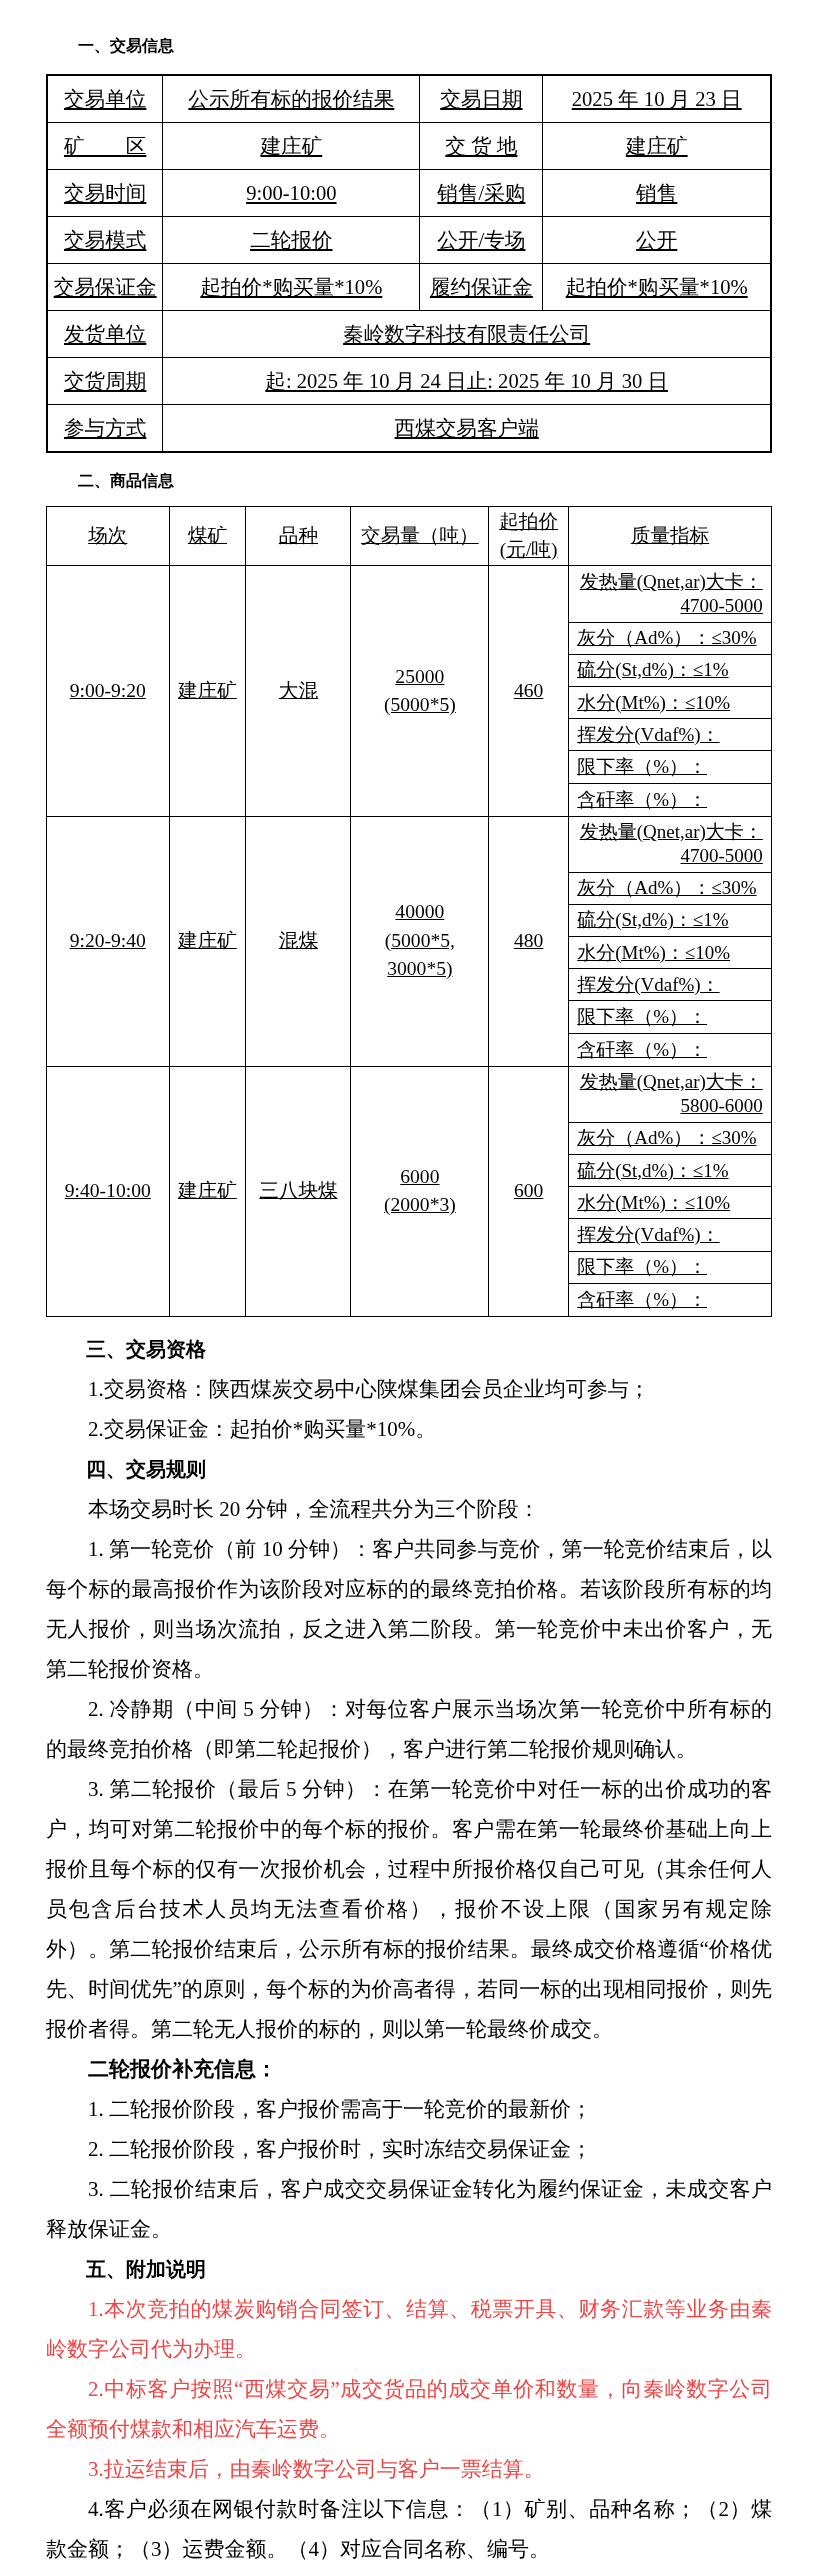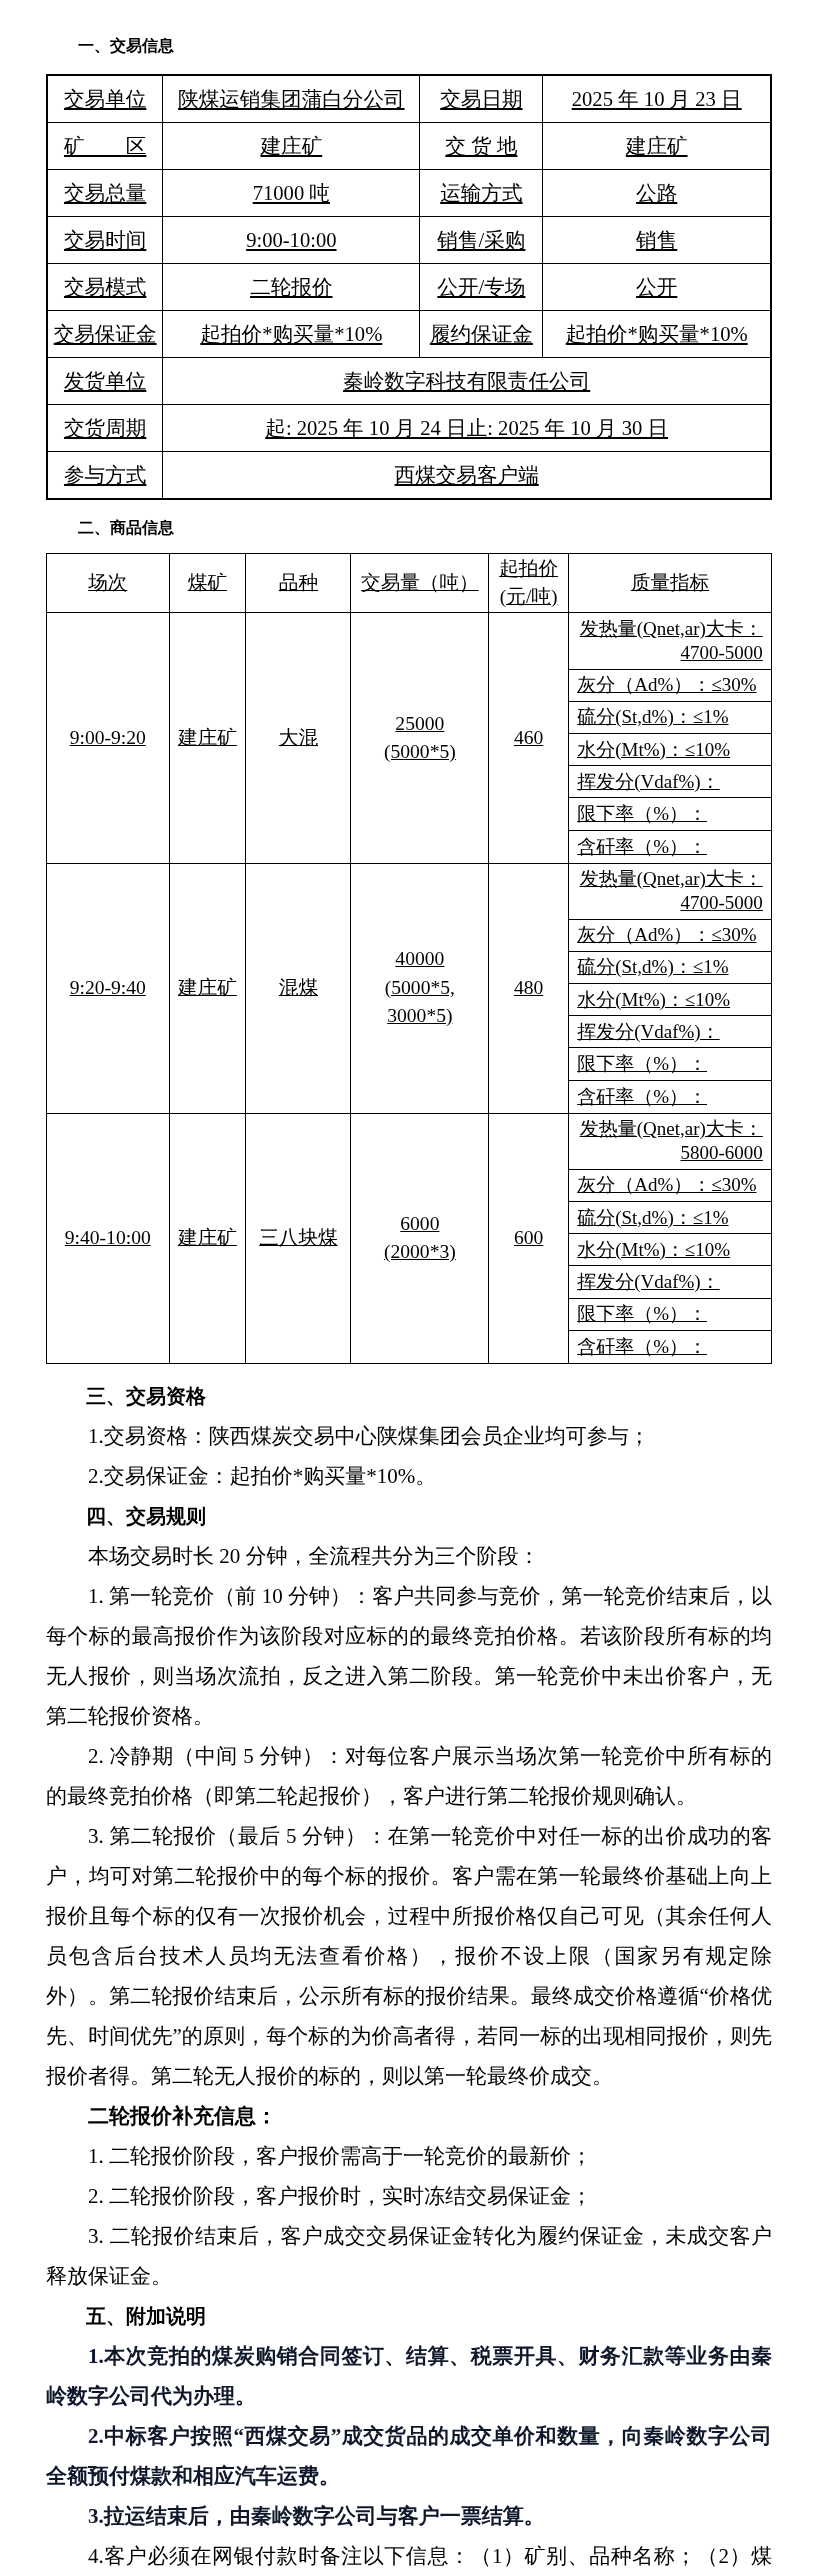--- a/index.html
+++ b/index.html
@@ -34,21 +34,21 @@
   .q-item{
     box-sizing:border-box;border-bottom:1px solid #000;display:flex;align-items:center;
     text-align:right;padding:3.6px 8.2px;min-height:32px;line-height:24px;font-size:19px;
   }
   .q-item:last-child{border-bottom:none;}
   
   .sections{padding-top:12.4px;}
   .para{
     margin:0;font-size:21px;line-height:40px;text-indent:2em;text-align:justify;
   }
-  .para.red{color:#0f172a;font-weight:bold;}
+  .para.red{color:#ef4444;}
   .para.sub-bold{
     font-family:"Liberation Sans","DejaVu Sans",sans-serif;font-weight:bold;
   }
   .sec-heading{
     font-family:"Liberation Sans","DejaVu Sans",sans-serif;
     font-weight:bold;font-size:20px;line-height:40px;text-indent:2em;
   }
 </style>
 </head>
 <body>
@@ -60,35 +60,29 @@
   <table class="t1">
     <colgroup>
       <col style="width:16%">
         <col style="width:35.5%">
         <col style="width:17%">
         <col style="width:31.5%">
     </colgroup>
     <tbody id="trade-rows">
         <tr>
           <td>交易单位</td>
-          <td>陕煤运销集团蒲白分公司</td>
+          <td>公示所有标的报价结果</td>
           <td>交易日期</td>
           <td>2025 年 10 月 23 日</td>
         </tr>
         <tr>
           <td>矿　　区</td>
           <td>建庄矿</td>
           <td>交 货 地</td>
           <td>建庄矿</td>
-        </tr>
-        <tr>
-          <td>交易总量</td>
-          <td>71000 吨</td>
-          <td>运输方式</td>
-          <td>公路</td>
         </tr>
         <tr>
           <td>交易时间</td>
           <td>9:00-10:00</td>
           <td>销售/采购</td>
           <td>销售</td>
         </tr>
         <tr>
           <td>交易模式</td>
           <td>二轮报价</td>

